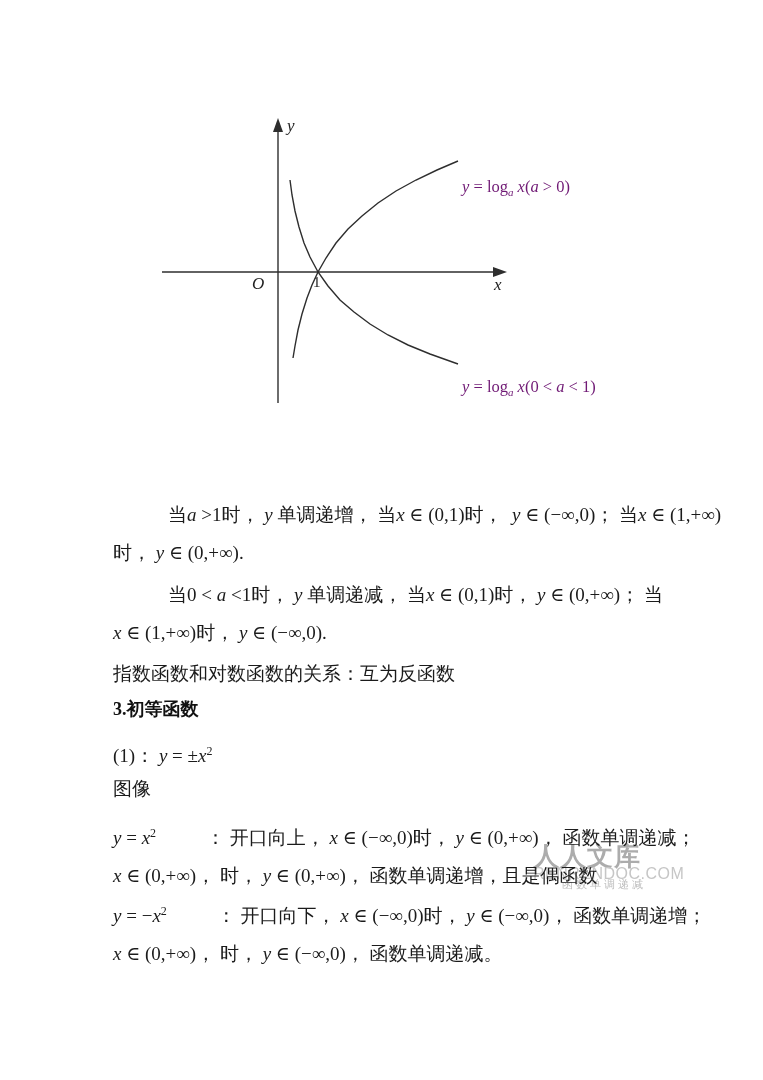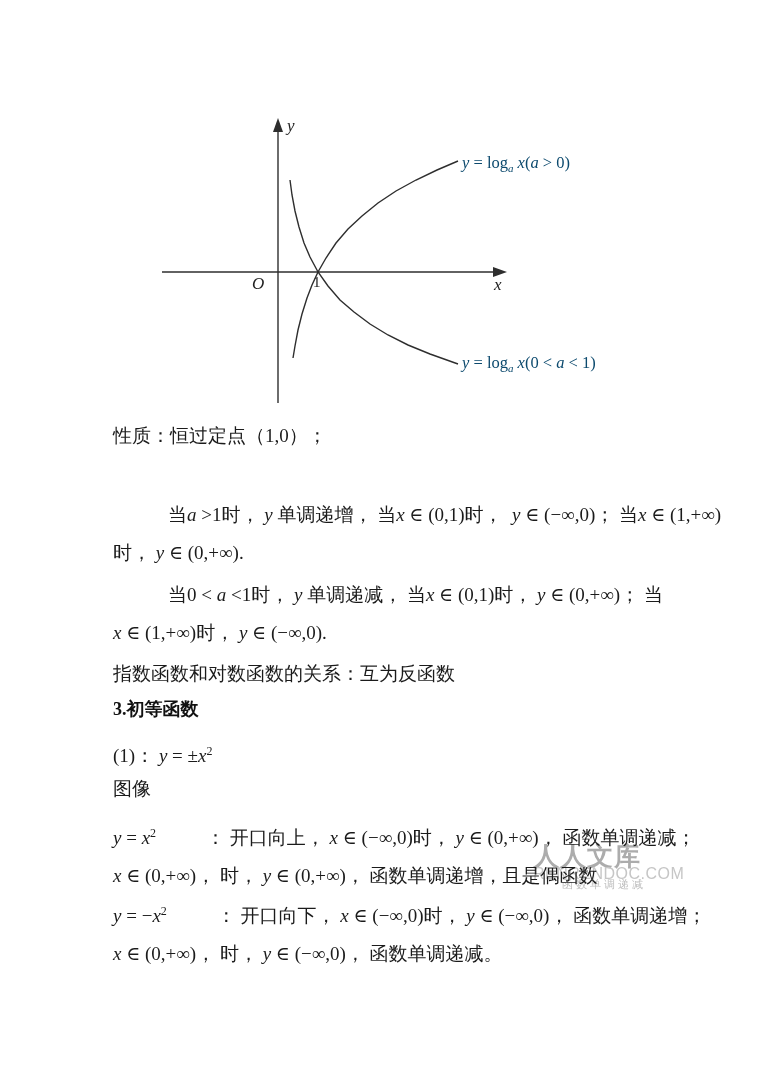--- a/index.html
+++ b/index.html
@@ -14,21 +14,21 @@
   
   .figsvg{position:absolute;left:0;top:0;z-index:2;}
   .glabel{
     position:absolute;z-index:3;
     font-family:"Liberation Serif","DejaVu Serif",serif;
     font-size:17px;color:#222;line-height:1;
   }
   .glabel.it{font-style:italic;}
   .curve-label{
     position:absolute;z-index:3;
-    font-size:16.5px;color:#0c4a6e;white-space:pre;line-height:1.2;
+    font-size:16.5px;color:#701a75;white-space:pre;line-height:1.2;margin-top:24px;
   }
   
   .line{
     position:absolute;z-index:4;
     font-size:19px;line-height:1.25;white-space:pre;color:#1b1b1b;
   }
   .heading{
     position:absolute;z-index:4;
     font-size:18px;font-weight:bold;white-space:pre;color:#111;
   }
@@ -83,21 +83,20 @@
 
   <div class="curve-label" style="left:462px;top:153px;"><span class="r-m">y</span><span class="r-n"> = log</span><span class="r-b">a</span><span class="r-n"> </span><span class="r-m">x</span><span class="r-n">(</span><span class="r-m">a</span><span class="r-n"> &gt; 0)</span></div>
   <div class="curve-label" style="left:462px;top:353px;"><span class="r-m">y</span><span class="r-n"> = log</span><span class="r-b">a</span><span class="r-n"> </span><span class="r-m">x</span><span class="r-n">(0 &lt; </span><span class="r-m">a</span><span class="r-n"> &lt; 1)</span></div>
 
   <div class="watermark">
     <div class="wm-brand">人人文库</div>
     <div class="wm-site">RENRENDOC.COM</div>
     <div class="wm-tagline">函数单调递减</div>
   </div>
 
-  <div class="line" style="left:113px;top:424px;"><span class="r-c">性质：恒过定点（</span><span class="r-n">1,0</span><span class="r-c">）；</span></div>
   <div class="line" style="left:168px;top:503px;"><span class="r-c">当</span><span class="r-m">a</span><span class="r-n"> &gt;1</span><span class="r-c">时，</span><span class="r-n"> </span><span class="r-m">y</span><span class="r-c"> 单调递增， 当</span><span class="r-m">x</span><span class="r-n"> ∈ (0,1)</span><span class="r-c">时，</span><span class="r-n">  </span><span class="r-m">y</span><span class="r-n"> ∈ (−∞,0)</span><span class="r-c">； 当</span><span class="r-m">x</span><span class="r-n"> ∈ (1,+∞)</span></div>
   <div class="line" style="left:113px;top:541px;"><span class="r-c">时，</span><span class="r-n"> </span><span class="r-m">y</span><span class="r-n"> ∈ (0,+∞).</span></div>
   <div class="line" style="left:168px;top:583px;"><span class="r-c">当</span><span class="r-n">0 &lt; </span><span class="r-m">a</span><span class="r-n"> &lt;1</span><span class="r-c">时，</span><span class="r-n"> </span><span class="r-m">y</span><span class="r-c"> 单调递减， 当</span><span class="r-m">x</span><span class="r-n"> ∈ (0,1)</span><span class="r-c">时，</span><span class="r-n"> </span><span class="r-m">y</span><span class="r-n"> ∈ (0,+∞)</span><span class="r-c">； 当</span></div>
   <div class="line" style="left:113px;top:621px;"><span class="r-m">x</span><span class="r-n"> ∈ (1,+∞)</span><span class="r-c">时，</span><span class="r-n"> </span><span class="r-m">y</span><span class="r-n"> ∈ (−∞,0).</span></div>
   <div class="line" style="left:113px;top:662px;"><span class="r-c">指数函数和对数函数的关系：互为反函数</span></div>
 
   <div class="heading" style="left:113px;top:697px;">3.初等函数</div>
 
   <div class="line" style="left:113px;top:744px;"><span class="r-n">(1)</span><span class="r-c">：</span><span class="r-n"> </span><span class="r-m">y</span><span class="r-n"> = ±</span><span class="r-m">x</span><span class="r-s">2</span></div>
   <div class="line" style="left:113px;top:777px;"><span class="r-c">图像</span></div>

